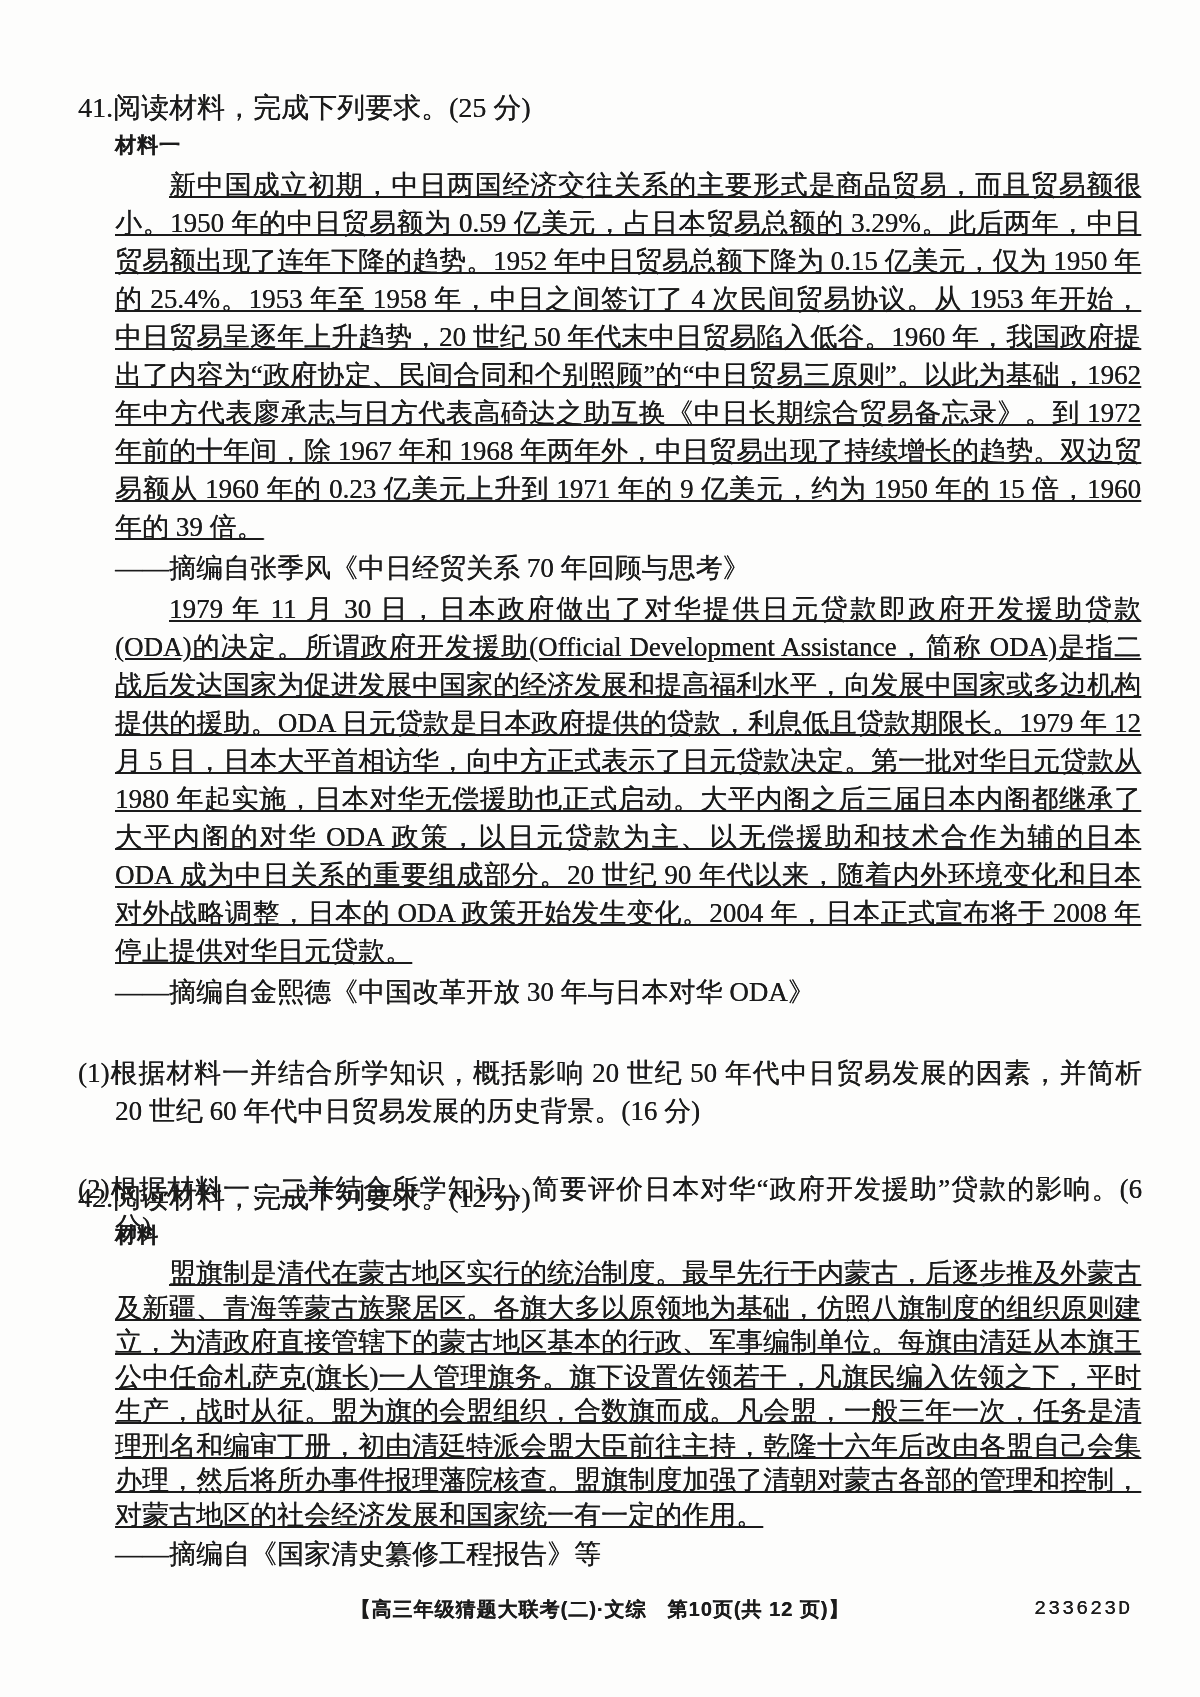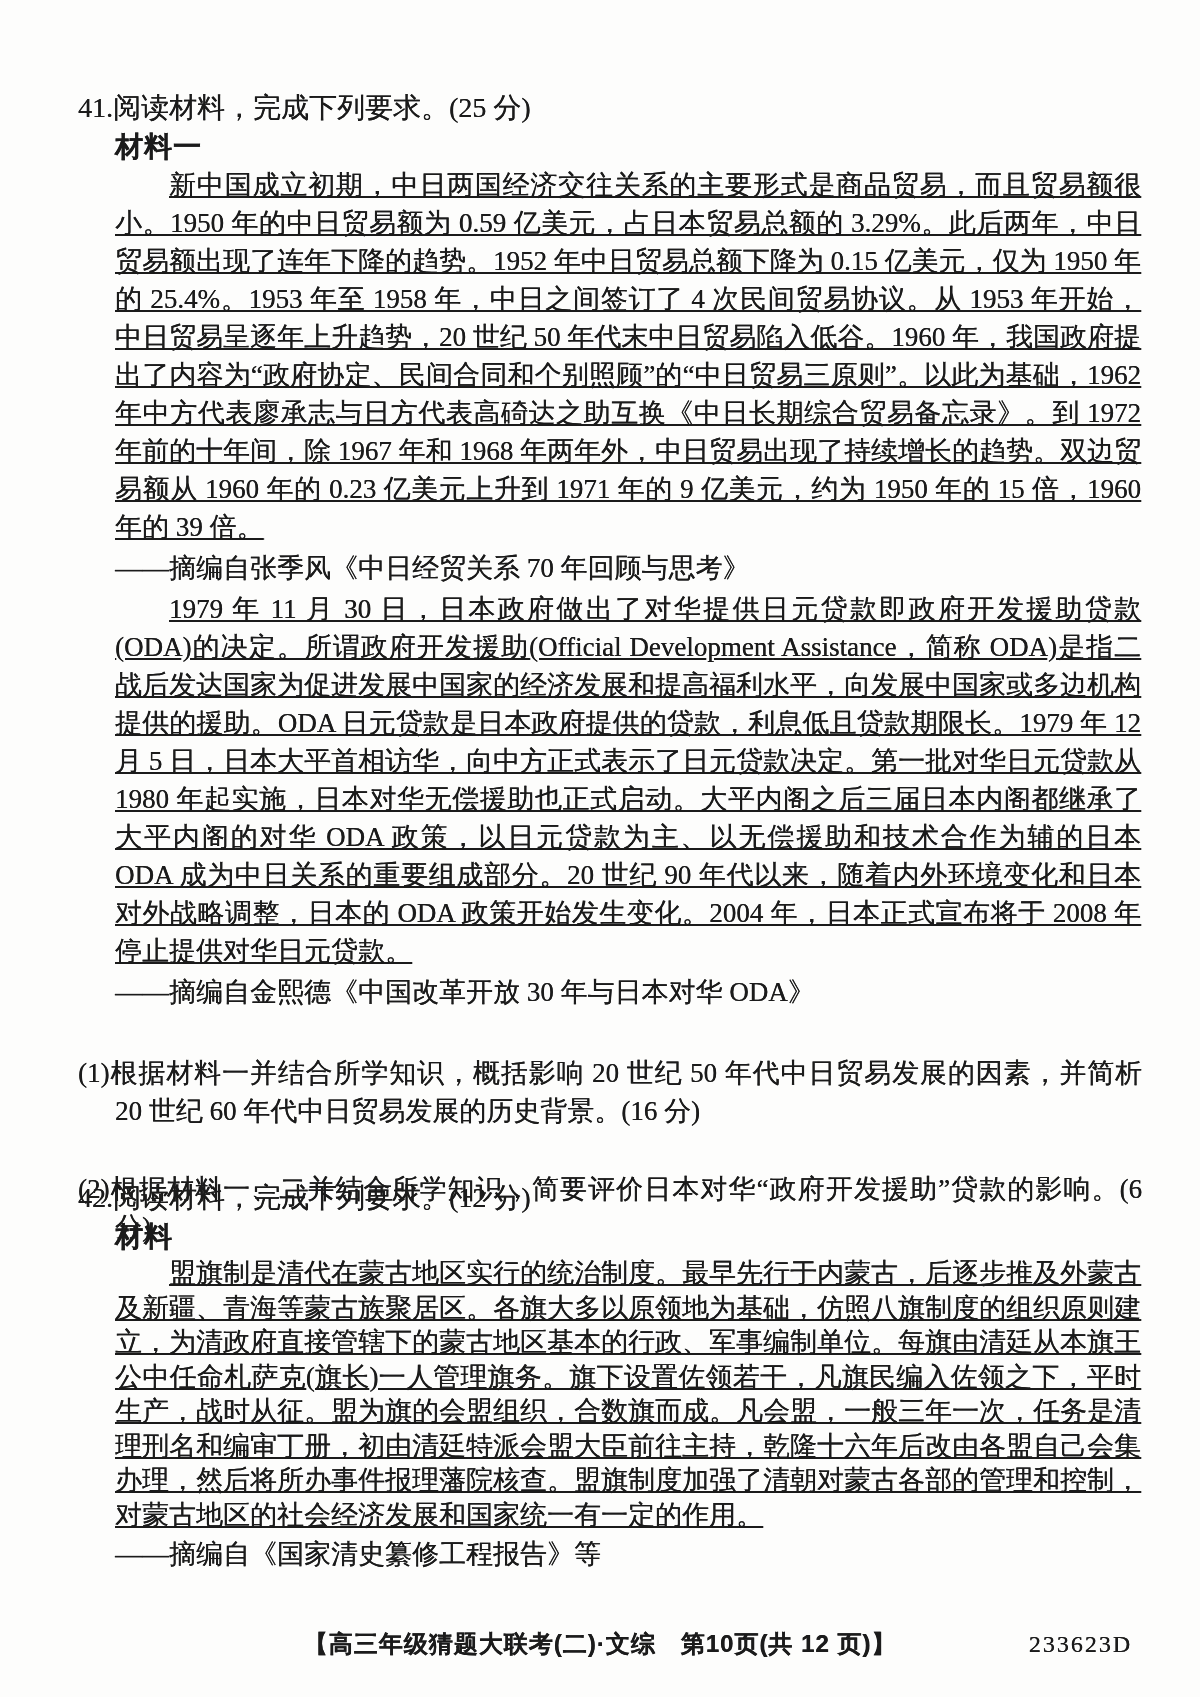--- a/index.html
+++ b/index.html
@@ -24,23 +24,23 @@
   #q41 { top: 88px; }
   #q42 { top: 1178px; }
   .q-title {
     font-size: 28px;
     line-height: 40px;
     white-space: nowrap;
   }
   .q-num { display: inline-block; }
   .material-label {
     margin-left: 37px;
-    font-family: Liberation Serif, serif;
+    font-family: Liberation Mono, monospace;
     font-weight: bold;
-    font-size: 28px;
+    font-size: 21px;
     line-height: 38px;
     letter-spacing: 1px;
   }
   .material-text {
     margin-left: 37px;
     width: 1026px;
     font-size: 27px;
     line-height: 38px;
     text-align: justify;
     text-justify: inter-character;
@@ -71,38 +71,37 @@
     left: 78px;
     width: 1064px;
     height: 185px;
   }
   .footer {
     position: absolute;
     top: 1592px;
     left: 0;
     width: 1190px;
     height: 40px;
-    font-size: 24px;
+    font-size: 20px;
     line-height: 34px;
-    margin-top: 35px;
   }
   .footer-center {
     position: absolute;
     left: 0;
     width: 1200px;
     text-align: center;
     font-family: "Liberation Sans", sans-serif;
     font-weight: bold;
     letter-spacing: 1px;
   }
   .footer-code {
     position: absolute;
     right: 58px;
     top: 0;
-    font-family: Liberation Serif, serif;
+    font-family: Liberation Mono, monospace;
     letter-spacing: 2px;
   }
 </style>
 </head>
 <body>
 
 <div class="page">
 
   <section class="question" id="q41">
     <div class="q-title"><span class="q-num">41.</span><span>阅读材料，完成下列要求。(25 分)</span></div>

